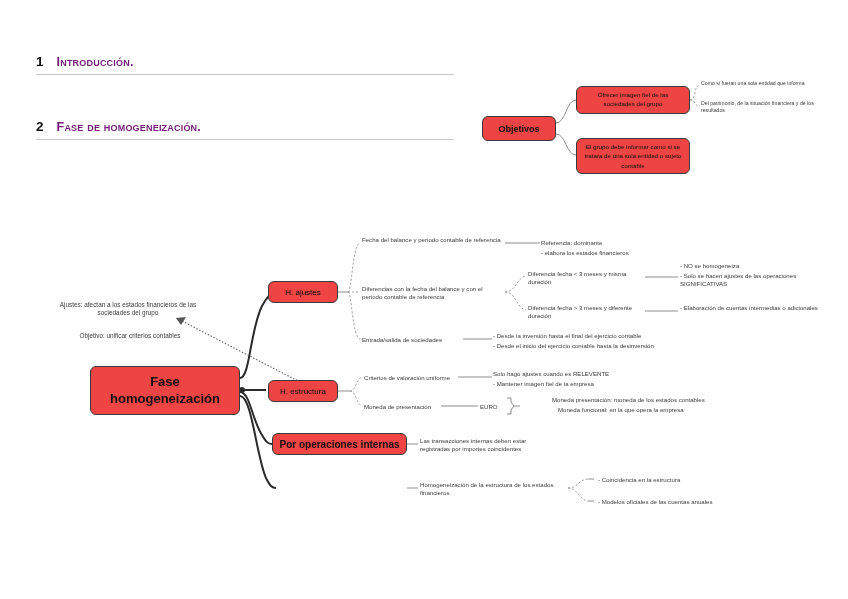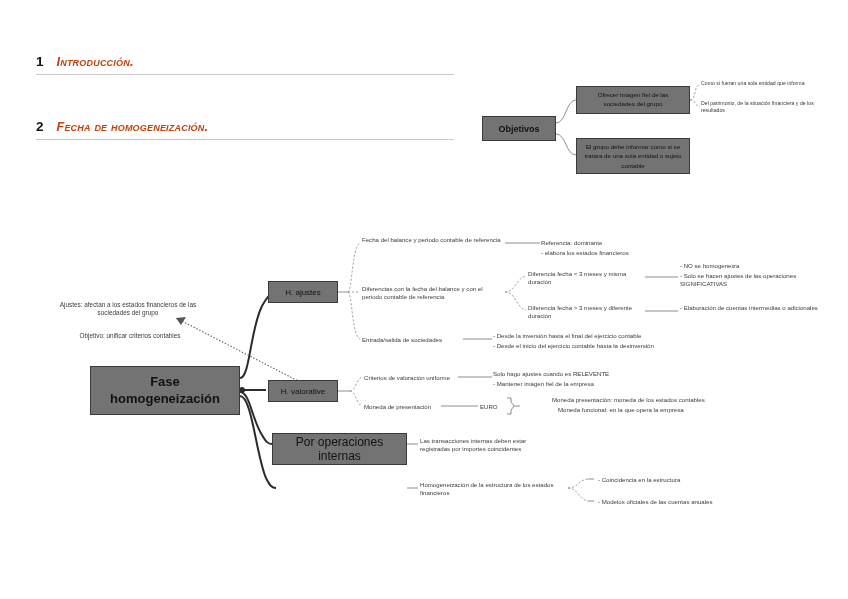--- a/index.html
+++ b/index.html
@@ -14,30 +14,30 @@
   
   .doc-head{position:absolute;left:36px;top:32px;width:420px;}
   .doc-title{
     font-size:25px;line-height:1.32;font-weight:400;color:#1c1c1c;
     letter-spacing:-0.2px;
   }
   .sec{margin-top:22px;}
   .sec-row{display:flex;align-items:baseline;gap:13px;}
   .sec-num{font-size:13.5px;font-weight:700;color:#111;}
   .sec-name{
-    font-size:12.6px;font-weight:700;color:#c2410c;
-    font-variant:small-caps;letter-spacing:0.2px;font-style:italic;
+    font-size:12.6px;font-weight:700;color:#701a75;
+    font-variant:small-caps;letter-spacing:0.2px;
   }
   .rule{height:1px;background:#c9c9c9;margin-top:5px;width:418px;}
   .sec2{margin-top:44px;}
 
   
   .node{
     position:absolute;box-sizing:border-box;
-    border:1.2px solid #3a3a3a;border-radius:0;background:#737373;
+    border:1.2px solid #3a3a3a;border-radius:6px;background:#ef4444;
     display:flex;align-items:center;justify-content:center;
     text-align:center;color:#111;
   }
   .node.bold{font-weight:700;}
   .lbl{position:absolute;color:#3b3b3b;line-height:1.32;}
   .lbl.tiny{font-size:5.2px;}
   .lbl.sm{font-size:6.1px;}
   .lbl.note{font-size:6.4px;text-align:center;}
   svg.wires{position:absolute;left:0;top:0;width:848px;height:599px;pointer-events:none;}
   svg.wires path,svg.wires line{fill:none;stroke:#7a7a7a;stroke-width:0.85;}
@@ -56,21 +56,21 @@
       <div class="sec-row">
         <span class="sec-num">1</span>
         <span class="sec-name">Introducción.</span>
       </div>
       <div class="rule"></div>
     </div>
 
     <div class="sec sec2">
       <div class="sec-row">
         <span class="sec-num">2</span>
-        <span class="sec-name">Fecha de homogeneización.</span>
+        <span class="sec-name">Fase de homogeneización.</span>
       </div>
       <div class="rule"></div>
     </div>
   </div>
 
   <svg class="wires" viewBox="0 0 848 599">
 
     <path d="M556,123 C566,123 566,100 576,100"></path>
     <path d="M556,134 C566,134 566,155 576,155"></path>
     <path class="dash" d="M690,100 C697,100 693,85 700,85"></path>
@@ -151,33 +151,33 @@
   <div class="lbl sm" style="left:680px;top:272px;width:162px;">- Solo se hacen ajustes de las operaciones SIGNIFICATIVAS</div>
 
   <div class="lbl sm" style="left:528px;top:304px;width:116px;">Diferencia fecha &gt; 3 meses y diferente duración</div>
   <div class="lbl sm" style="left:680px;top:304px;width:156px;">- Elaboración de cuentas intermedias o adicionales</div>
 
   <div class="lbl sm" style="left:362px;top:336px;width:106px;">Entrada/salida de sociedades</div>
   <div class="lbl sm" style="left:493px;top:332px;width:210px;">- Desde la inversión hasta el final del ejercicio contable</div>
   <div class="lbl sm" style="left:493px;top:342px;width:214px;">- Desde el inicio del ejercicio contable hasta la desinversión</div>
 
   <div class="node" style="left:268px;top:380px;width:70px;height:22px;font-size:8px;">
-    <span>H. valorative</span>
+    <span>H. estructura</span>
   </div>
 
   <div class="lbl sm" style="left:364px;top:374px;width:106px;">Criterios de valoración uniforme</div>
   <div class="lbl sm" style="left:493px;top:370px;width:180px;">Solo hago ajustes cuando es RELEVENTE</div>
   <div class="lbl sm" style="left:493px;top:380px;width:180px;">- Mantener imagen fiel de la empresa</div>
 
   <div class="lbl sm" style="left:364px;top:403px;width:86px;">Moneda de presentación</div>
   <div class="lbl sm" style="left:480px;top:403px;width:30px;">EURO</div>
   <div class="lbl sm" style="left:552px;top:396px;width:290px;">Moneda presentación: moneda de los estados contables</div>
   <div class="lbl sm" style="left:558px;top:406px;width:284px;">Moneda funcional: en la que opera la empresa</div>
 
-  <div class="node" style="left:272px;top:433px;width:135px;height:32px;font-size:12px;">
+  <div class="node" style="left:272px;top:433px;width:135px;height:22px;font-size:10px;font-weight:bold;">
     <span>Por operaciones internas</span>
   </div>
   <div class="lbl sm" style="left:420px;top:437px;width:122px;">Las transacciones internas deben estar registradas por importes coincidentes</div>
 
   <div class="lbl sm" style="left:420px;top:481px;width:140px;">Homogeneización de la estructura de los estados financieros</div>
   <div class="lbl sm" style="left:598px;top:476px;width:160px;">- Coincidencia en la estructura</div>
   <div class="lbl sm" style="left:598px;top:498px;width:180px;">- Modelos oficiales de las cuentas anuales</div>
 
 </div>
 

